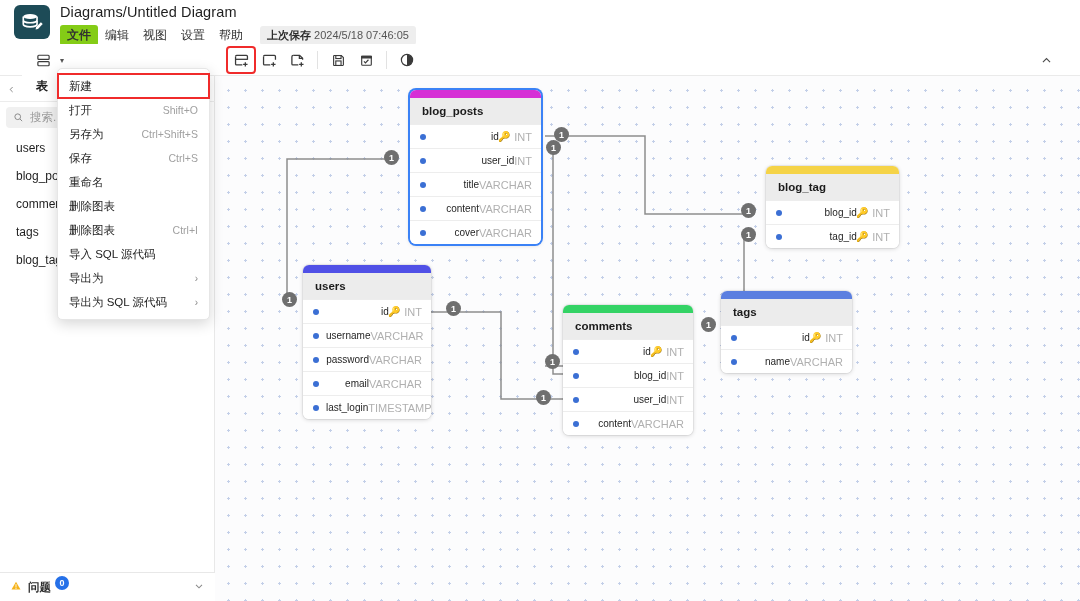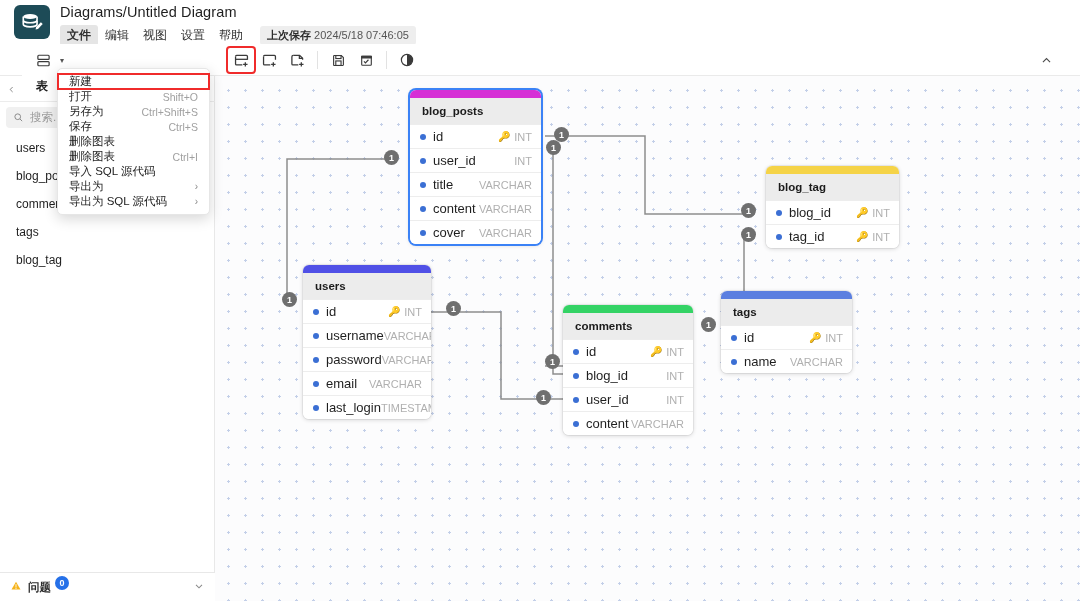--- a/index.html
+++ b/index.html
@@ -2,39 +2,39 @@
 <html><head>
 <meta charset="utf-8">
 <style>
   * { box-sizing: border-box; margin: 0; padding: 0; }
   html, body {
     width: 1080px; height: 601px;
     font-family: "Liberation Sans", "DejaVu Sans", sans-serif;
     background: #ffffff;
     overflow: hidden;
   }
-  #app { position: relative; width: 1080px; height: 601px; }
+  #app { position: relative; width: 1080px; height: 601px; text-align: right; }
 
   
   .topbar { position: absolute; left: 0; top: 0; width: 1080px; height: 44px; background: #fff; }
   .logo {
     position: absolute; left: 14px; top: 5px; width: 36px; height: 34px;
     background: #1d4b57; border-radius: 6px;
     display: flex; align-items: center; justify-content: center;
   }
   .doc-title {
     position: absolute; left: 60px; top: 4px;
     font-size: 14.5px; color: #1f1f1f; letter-spacing: .1px; white-space: nowrap;
   }
   .menubar { position: absolute; left: 60px; top: 25px; display: flex; align-items: center; gap: 0px; }
   .menu-item {
     font-size: 12px; color: #313131; padding: 2px 7px; border-radius: 3px; cursor: default;
     white-space: nowrap;
   }
-  .menu-item.active { background: #e5e5e5; font-weight: 600; }
+  .menu-item.active { background: #84cc16; font-weight: 600; }
   .save-status {
     margin-left: 10px; background: #eeeeee; border-radius: 3px; padding: 2px 7px;
     font-size: 11px; color: #4a4a4a; white-space: nowrap;
   }
   .save-status b { font-weight: 700; color: #2b2b2b; font-size: 11px; margin-top: 12px; }
   .save-status span { color: #555; }
 
   
   .toolstrip {
     position: absolute; left: 0; top: 44px; width: 1080px; height: 32px;
@@ -94,21 +94,21 @@
     font-size: 12px; color: #1f1f1f; cursor: pointer;
   }
 
   
   .dropdown {
     position: absolute; left: 57px; top: 68px; width: 153px;
     background: #fff; border: 1px solid #e6e6e6; border-radius: 5px;
     box-shadow: 0 4px 14px rgba(0,0,0,.16); padding: 5px 0; z-index: 40;
   }
   .dd-item {
-    height: 15px; display: flex; align-items: center; justify-content: space-between;
+    height: 24px; display: flex; align-items: center; justify-content: space-between;
     padding: 4px 11px; font-size: 11.5px; color: #222; cursor: pointer; white-space: nowrap;
   }
   .dd-shortcut { font-size: 10.5px; color: #a0a0a0; }
   .dd-arrow { font-size: 10px; color: #8a8a8a; }
   .dd-item.highlighted {
     outline: 2px solid #f02b2b; outline-offset: -1px; background: #fff;
   }
 
   
   .canvas {
@@ -130,21 +130,21 @@
   .tbl-accent { height: 8px; width: 100%; }
   .tbl-name {
     height: 26px; background: #ececec; display: flex; align-items: center;
     padding: 0 12px; font-weight: 700; font-size: 11.5px; color: #1b1b1b;
   }
   .tbl-field {
     height: 24px; display: flex; align-items: center; padding: 0 9px 0 10px;
     border-top: 1px solid #ededed; background: #fff;
   }
   .fdot { width: 6px; height: 6px; border-radius: 50%; background: #3b6fd4; margin-right: 7px; flex: 0 0 auto; }
-  .fname { flex: 1 1 auto; color: #1f1f1f; font-size: 13px; }
+  .fname { flex: 1 1 auto; color: #1f1f1f; font-size: 10px; }
   .ftype { color: #b0b0b0; font-size: 11px; display: flex; align-items: center; gap: 3px; }
   .keyglyph { color: #b8b8b8; font-size: 10px; }
 
   
   .card-badge {
     position: absolute; width: 15px; height: 15px; border-radius: 50%;
     background: #6f6f6f; color: #fff; font-size: 9px; font-weight: 700;
     display: flex; align-items: center; justify-content: center;
   }
 
@@ -460,20 +460,23 @@
       <span>打开</span>
       <span class="dd-shortcut">Shift+O</span>
     </div>
     <div class="dd-item">
       <span>另存为</span>
       <span class="dd-shortcut">Ctrl+Shift+S</span>
     </div>
     <div class="dd-item">
       <span>保存</span>
       <span class="dd-shortcut">Ctrl+S</span>
+    </div>
+    <div class="dd-item">
+      <span>重命名</span>
     </div>
     <div class="dd-item">
       <span>删除图表</span>
     </div>
     <div class="dd-item">
       <span>删除图表</span>
       <span class="dd-shortcut">Ctrl+I</span>
     </div>
     <div class="dd-item">
       <span>导入 SQL 源代码</span>

